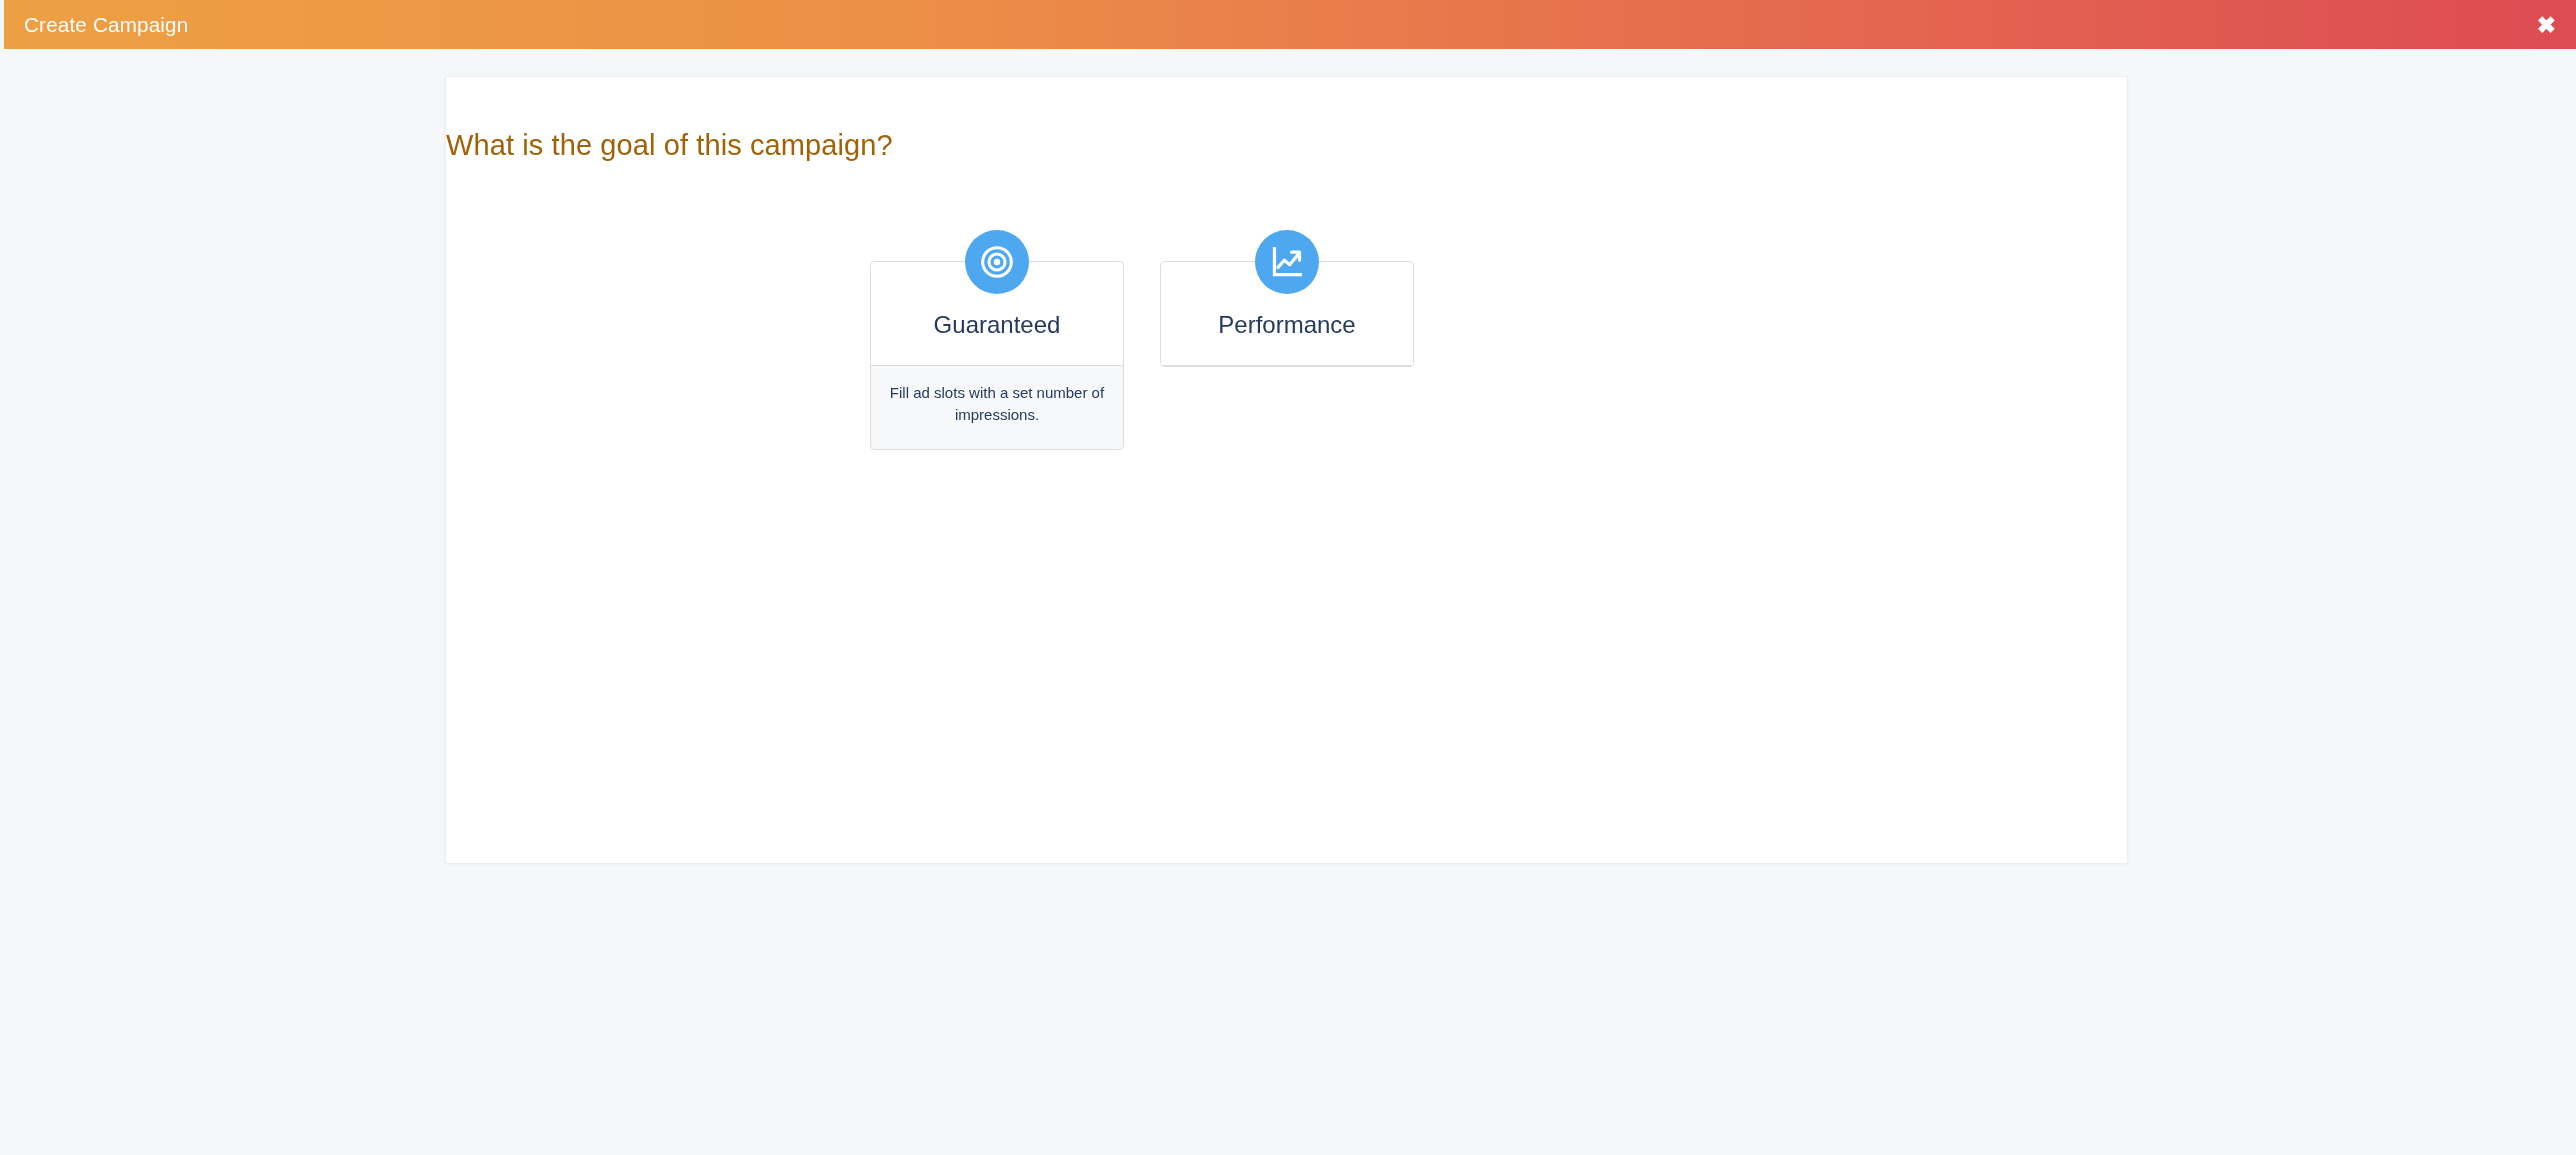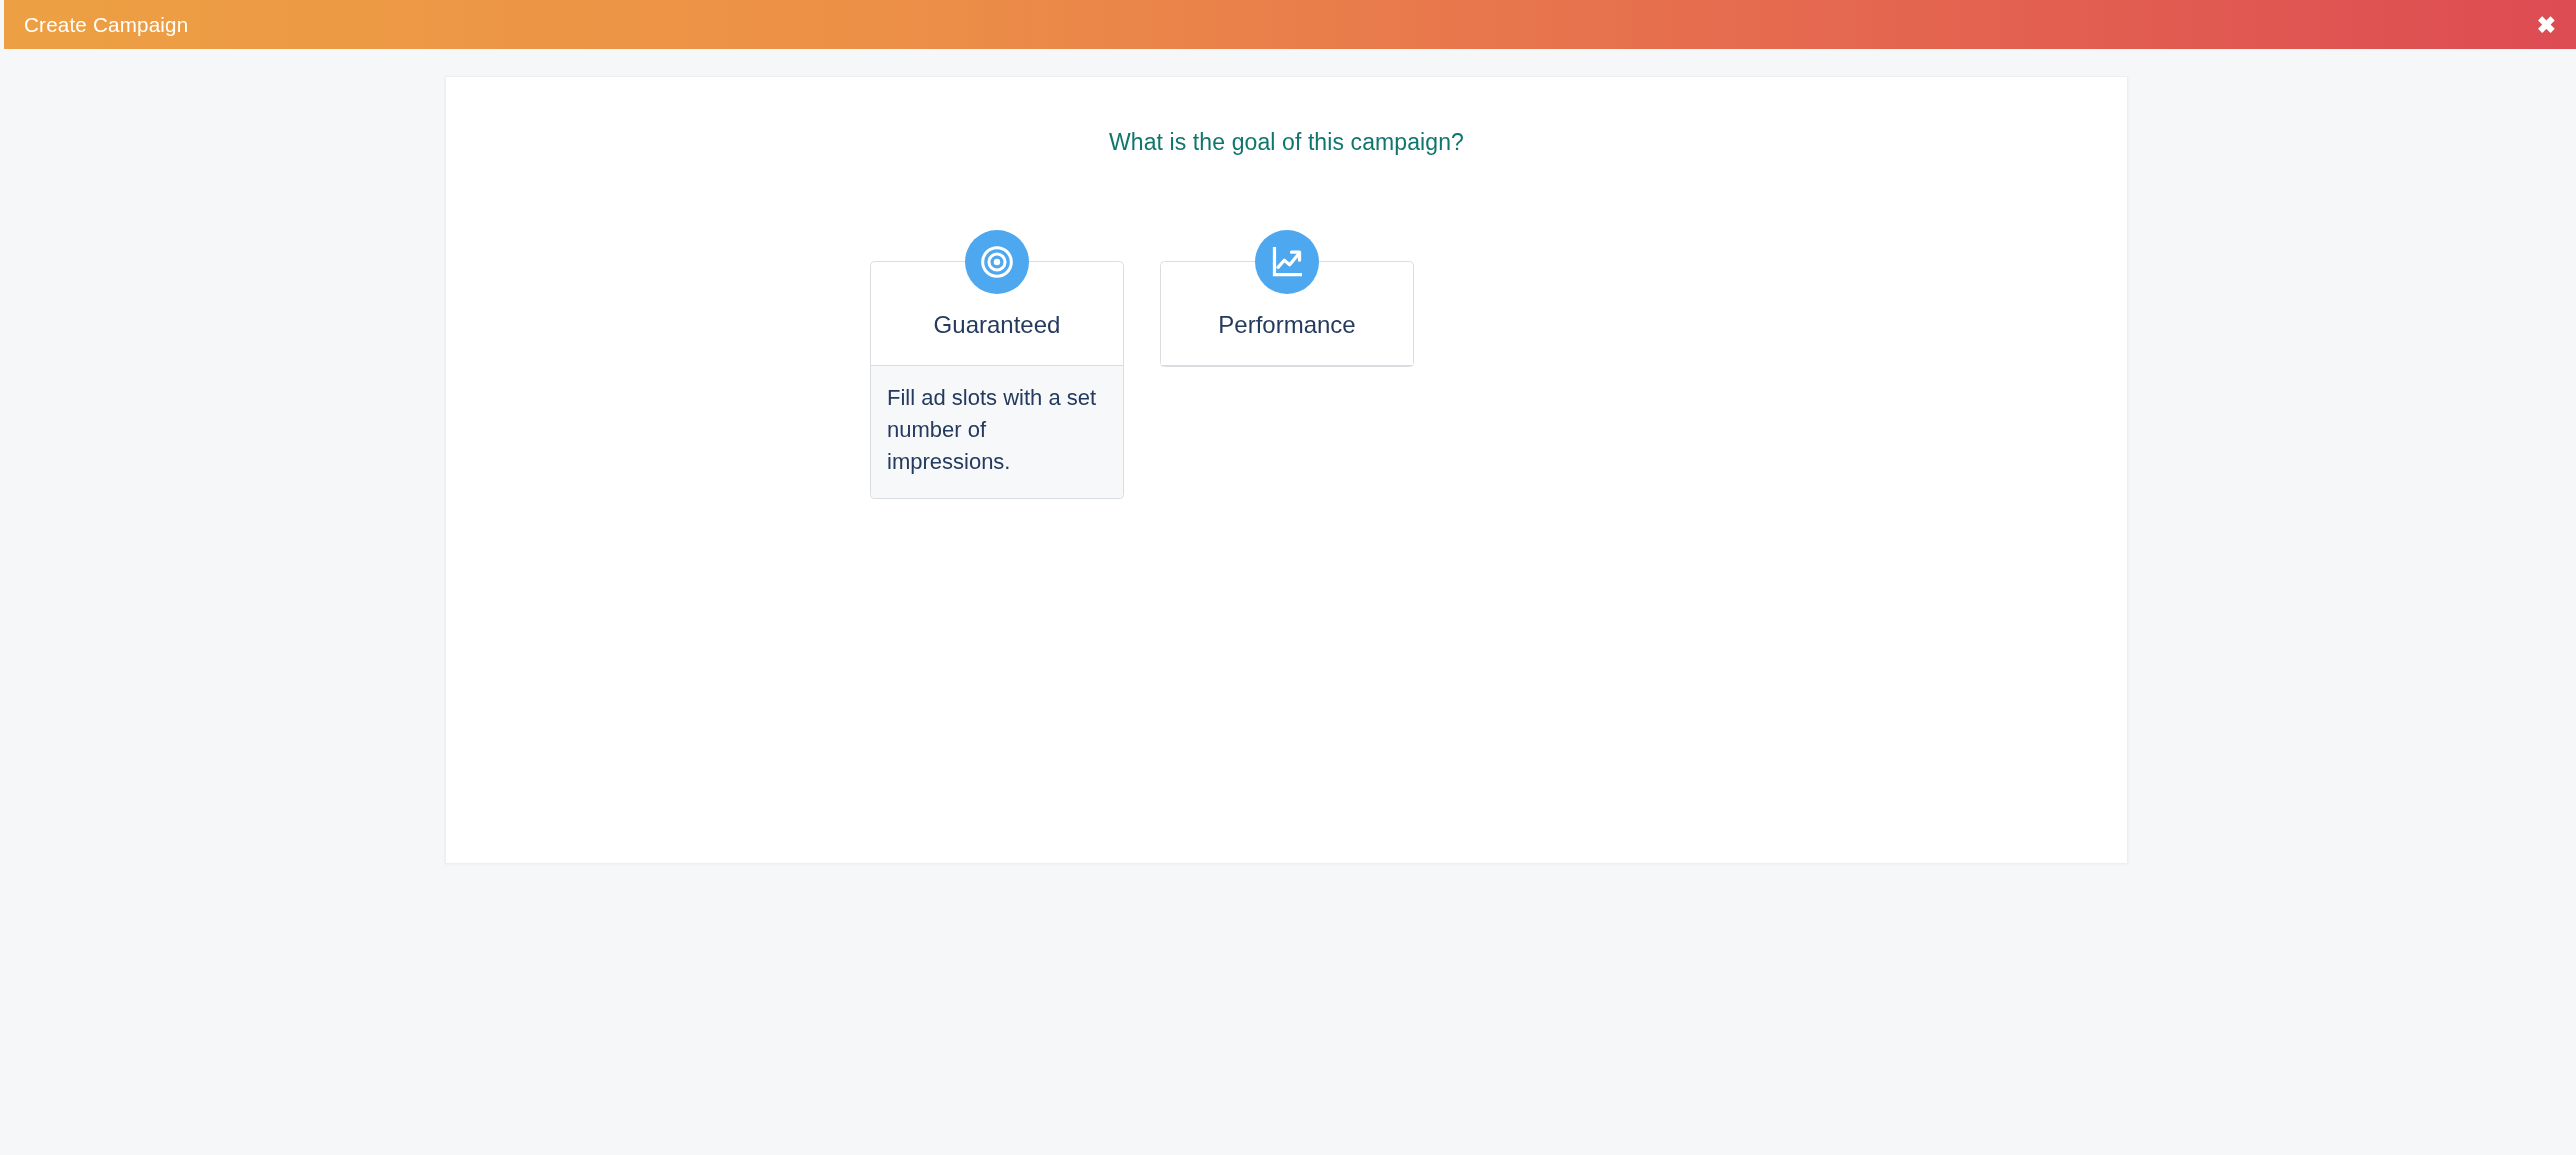--- a/index.html
+++ b/index.html
@@ -58,24 +58,24 @@
     background: #ffffff;
     border: 0.9px solid #eceef0;
     box-shadow: 0 0.9px 2.7px rgba(0,0,0,0.06);
   }
 
   .panel-heading {
     position: absolute;
     left: 0;
     top: 52px;
     width: 100%;
-    text-align: center;
-    font-size: 23px;
+    text-align: left;
+    font-size: 29px;
     font-weight: 400;
-    color: #0f766e;
+    color: #a16207;
     letter-spacing: 0.1px;
   }
 
   
   .cards {
     position: absolute;
     left: 424px;
     top: 184px;
     display: flex;
     gap: 36px;
@@ -125,24 +125,24 @@
     white-space: nowrap;
   }
 
   .goal-card-body {
     background: #f7f8fa;
     border-radius: 0 0 4.5px 4.5px;
     padding: 16px 16px 20px 16px;
     min-height: 83px;
   }
   .goal-card-desc {
-    font-size: 22px;
+    font-size: 15px;
     line-height: 1.45;
     color: #243a5e;
-    text-align: left;
+    text-align: center;
   }
 </style>
 </head>
 <body>
 
 <div class="titlebar">
   <span class="titlebar-title">Create Campaign</span>
   <span class="titlebar-close">✖</span>
 </div>
 

